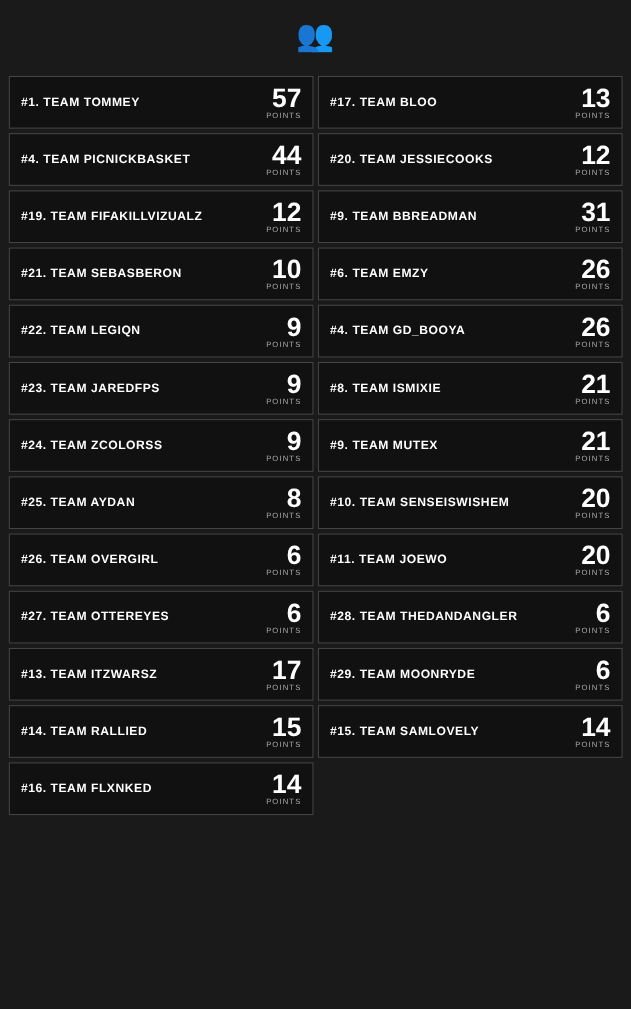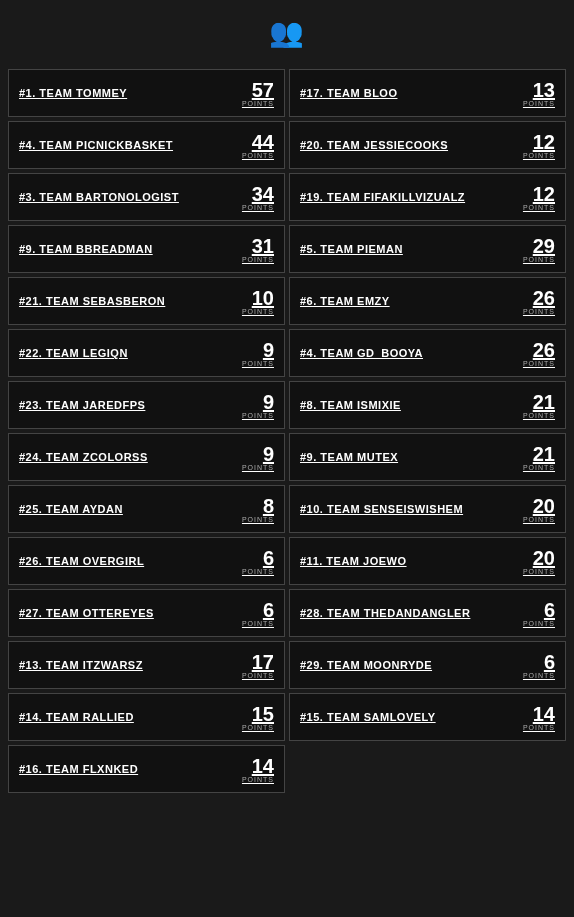--- a/index.html
+++ b/index.html
@@ -32,39 +32,38 @@
       padding: 4px 8px;
     }
     .score-item {
       border: 1px solid #444;
       background: #111;
       display: flex;
       align-items: center;
       justify-content: space-between;
       padding: 6px 10px;
       min-height: 48px;
-      text-decoration: underline;
     }
     .team-info {
       display: flex;
       flex-direction: column;
     }
     .team-name {
       font-size: 11px;
       font-weight: bold;
       color: #ffffff;
       letter-spacing: 0.5px;
     }
     .points-block {
       display: flex;
       flex-direction: column;
       align-items: flex-end;
     }
     .points-value {
-      font-size: 20px;
+      font-size: 24px;
       font-weight: bold;
       color: #ffffff;
       line-height: 1;
     }
     .points-label {
       font-size: 7px;
       color: #aaa;
       letter-spacing: 1px;
       text-transform: uppercase;
     }
@@ -109,51 +108,33 @@
       <div class="team-info">
         <div class="team-name">#20.  TEAM JESSIECOOKS</div>
       </div>
       <div class="points-block">
         <div class="points-value">12</div>
         <div class="points-label">POINTS</div>
       </div>
     </div>
     <div class="score-item">
       <div class="team-info">
-        <div class="team-name">#3.  TEAM BARTONOLOGIST</div>
-      </div>
-      <div class="points-block">
-        <div class="points-value">34</div>
-        <div class="points-label">POINTS</div>
-      </div>
-    </div>
-    <div class="score-item">
-      <div class="team-info">
         <div class="team-name">#19.  TEAM FIFAKILLVIZUALZ</div>
       </div>
       <div class="points-block">
         <div class="points-value">12</div>
         <div class="points-label">POINTS</div>
       </div>
     </div>
     <div class="score-item">
       <div class="team-info">
         <div class="team-name">#9.  TEAM BBREADMAN</div>
       </div>
       <div class="points-block">
         <div class="points-value">31</div>
-        <div class="points-label">POINTS</div>
-      </div>
-    </div>
-    <div class="score-item">
-      <div class="team-info">
-        <div class="team-name">#5.  TEAM PIEMAN</div>
-      </div>
-      <div class="points-block">
-        <div class="points-value">29</div>
         <div class="points-label">POINTS</div>
       </div>
     </div>
     <div class="score-item">
       <div class="team-info">
         <div class="team-name">#21.  TEAM SEBASBERON</div>
       </div>
       <div class="points-block">
         <div class="points-value">10</div>
         <div class="points-label">POINTS</div>

